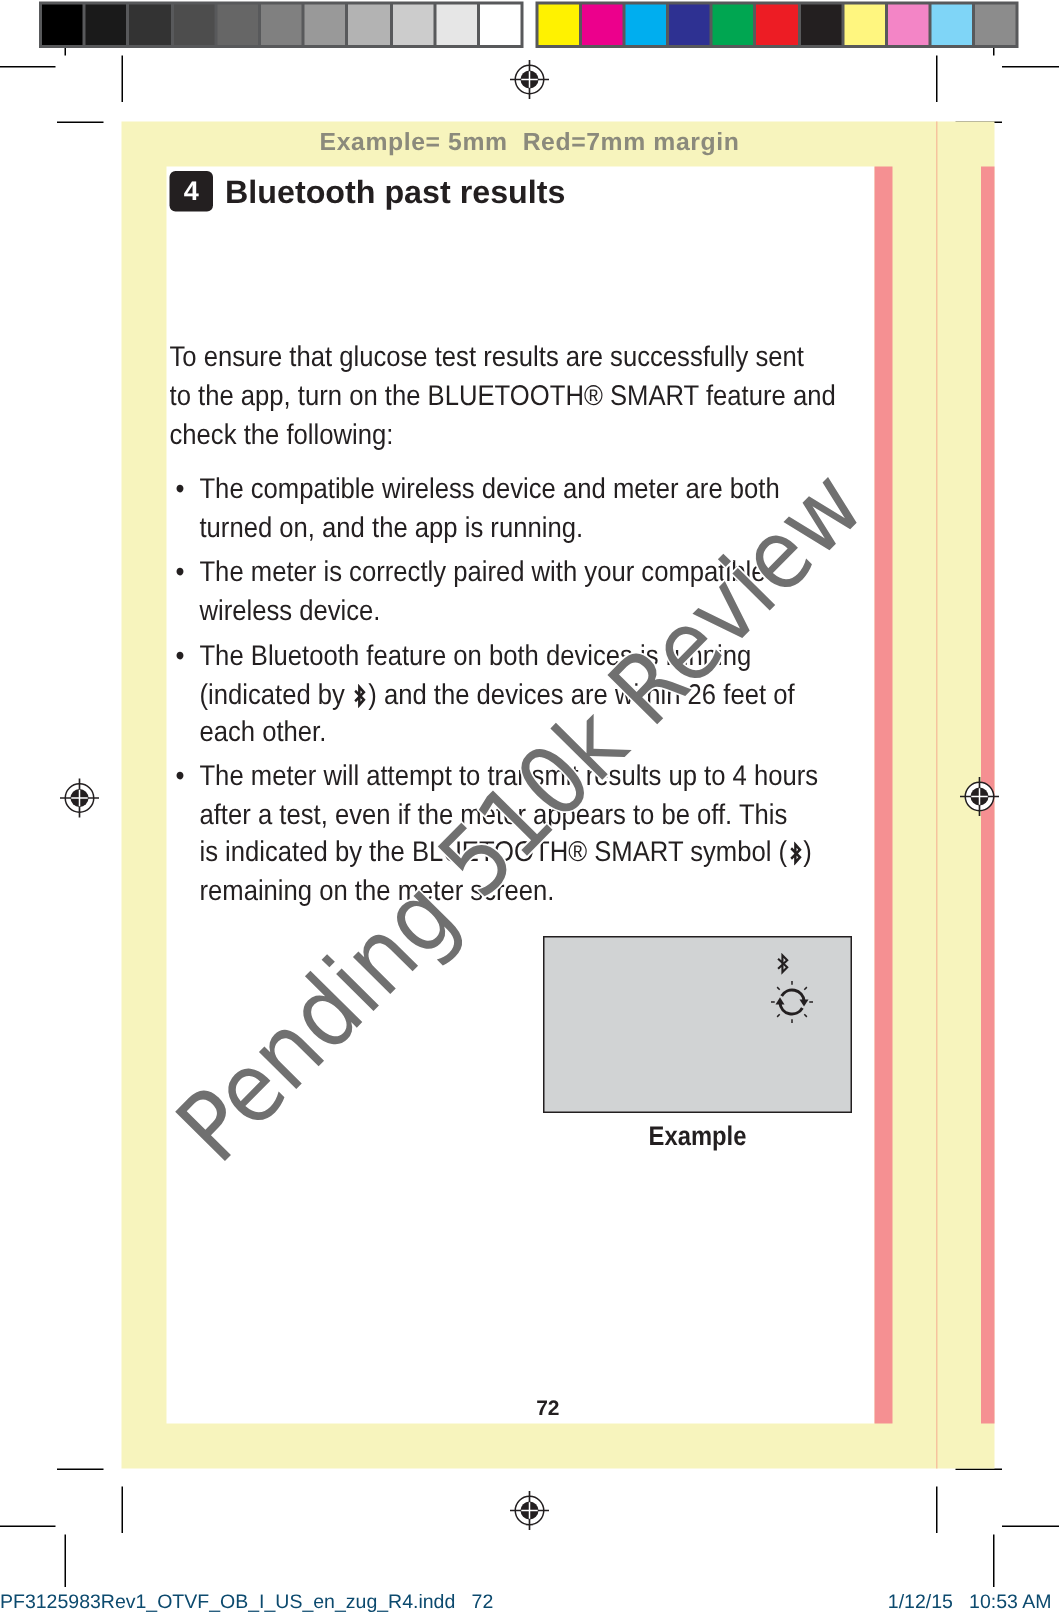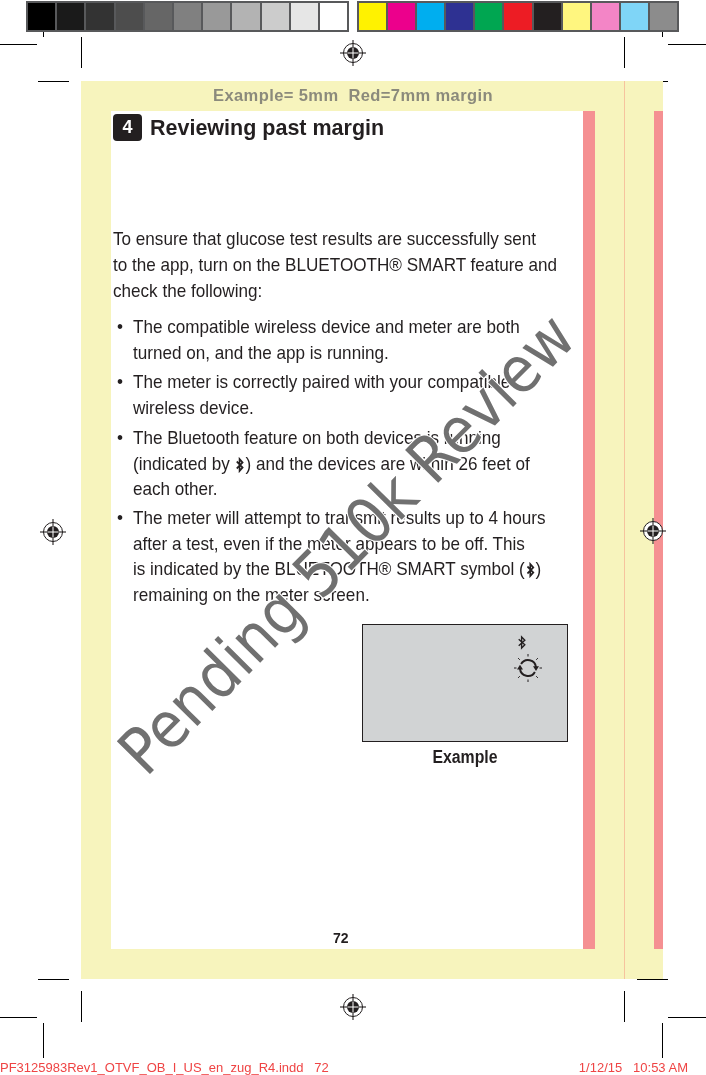--- a/index.html
+++ b/index.html
@@ -36,25 +36,25 @@
   .bullet { position:absolute; left:0; width:540px; line-height:25.5px; }
   .bullet .dot { position:absolute; left:4.4px; top:0; }
   .bullet .blines { position:absolute; left:22.2px; top:0; }
   .line { white-space:pre; }
   .bt-inline { display:inline-block; width:10px; height:16px; vertical-align:-3px; margin:0 1px; }
 
   
   .meter { position:absolute; left:362px; top:624px; width:206px; height:118px; box-sizing:border-box; border:1.5px solid #231f20; background:#d1d3d4; }
   .caption { position:absolute; left:415px; width:100px; top:746px; line-height:22px; text-align:center; font-weight:bold; font-size:18px; transform:scaleX(0.88); transform-origin:50% 50%; }
 
-  .page-num { position:absolute; left:333px; width:40px; top:929px; line-height:18px; text-align:left; font-weight:bold; font-size:14px; }
-
-  .footer { position:absolute; top:1060px; line-height:16px; font-size:13px; white-space:pre; color:#ef4444; }
+  .page-num { position:absolute; left:333px; width:40px; top:929px; line-height:18px; text-align:right; font-weight:bold; font-size:14px; }
+
+  .footer { position:absolute; top:1060px; line-height:16px; font-size:13px; white-space:pre; color:#0c4a6e; }
   .footer-left { left:0; }
-  .footer-right { right:18px; }
+  .footer-right { right:5px; }
 
   .watermark { position:absolute; left:0; top:0; width:706px; height:1075px; pointer-events:none; }
 </style>
 </head>
 <body>
 
 <div class="bar bar-gray">
   <div class="sw" style="background-color: rgb(0, 0, 0);"></div>
   <div class="sw" style="background-color: rgb(26, 26, 26);"></div>
   <div class="sw" style="background-color: rgb(51, 51, 51);"></div>
@@ -140,21 +140,21 @@
   <circle cx="14" cy="14" r="6" fill="#231f20"></circle>
   <line x1="1" y1="14" x2="27" y2="14" stroke="#231f20" stroke-width="1.1"></line>
   <line x1="14" y1="1" x2="14" y2="27" stroke="#231f20" stroke-width="1.1"></line>
   <line x1="8.5" y1="14" x2="19.5" y2="14" stroke="#fff" stroke-width="1"></line>
   <line x1="14" y1="8.5" x2="14" y2="19.5" stroke="#fff" stroke-width="1"></line>
 </svg>
 
 <div class="badge">
   <span>4</span>
 </div>
-<div class="heading">Reviewing past margin</div>
+<div class="heading">Bluetooth past results</div>
 
 <div class="text-block">
   <div class="para" style="top:226px;">
     <div class="line">To ensure that glucose test results are successfully sent</div>
     <div class="line">to the app, turn on the BLUETOOTH® SMART feature and</div>
     <div class="line">check the following:</div>
   </div>
 
   <div class="bullet" style="top:314px;">
     <span class="dot">•</span>

